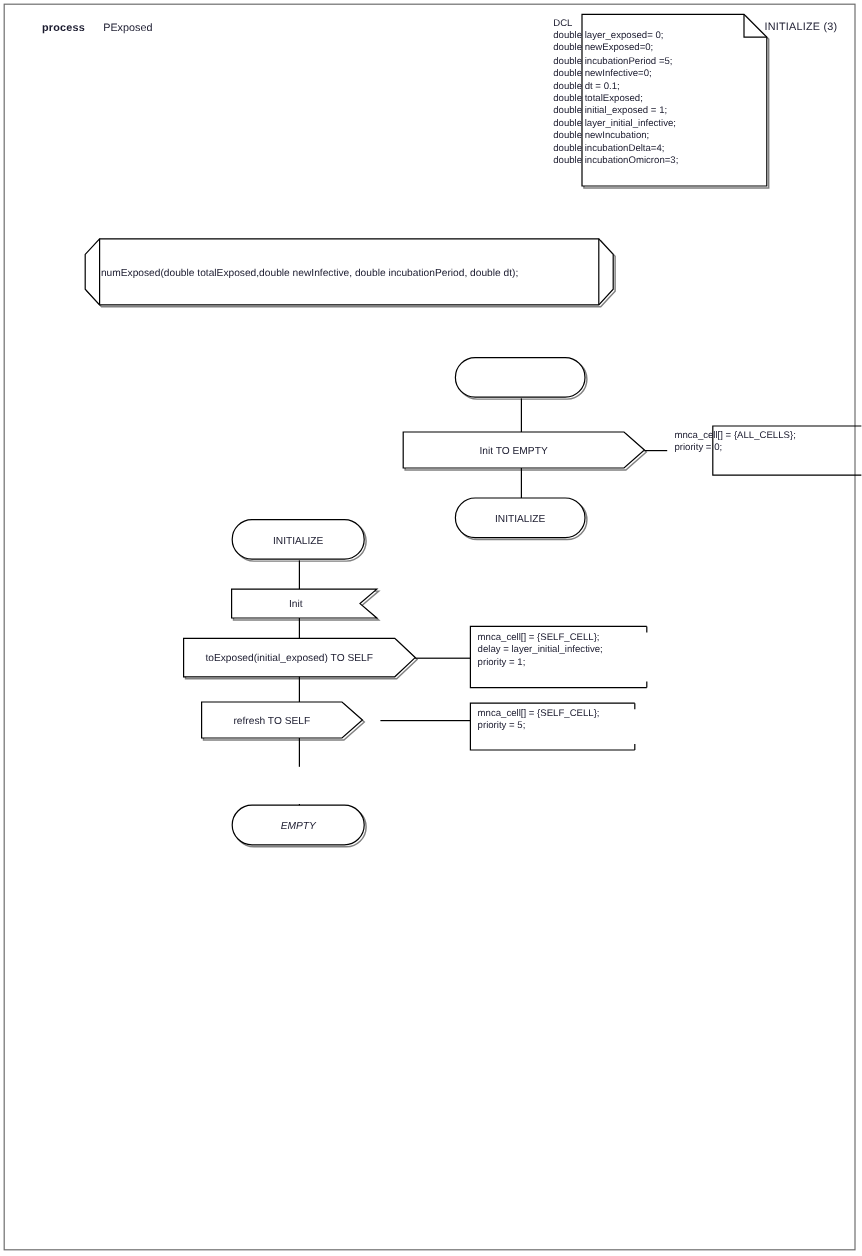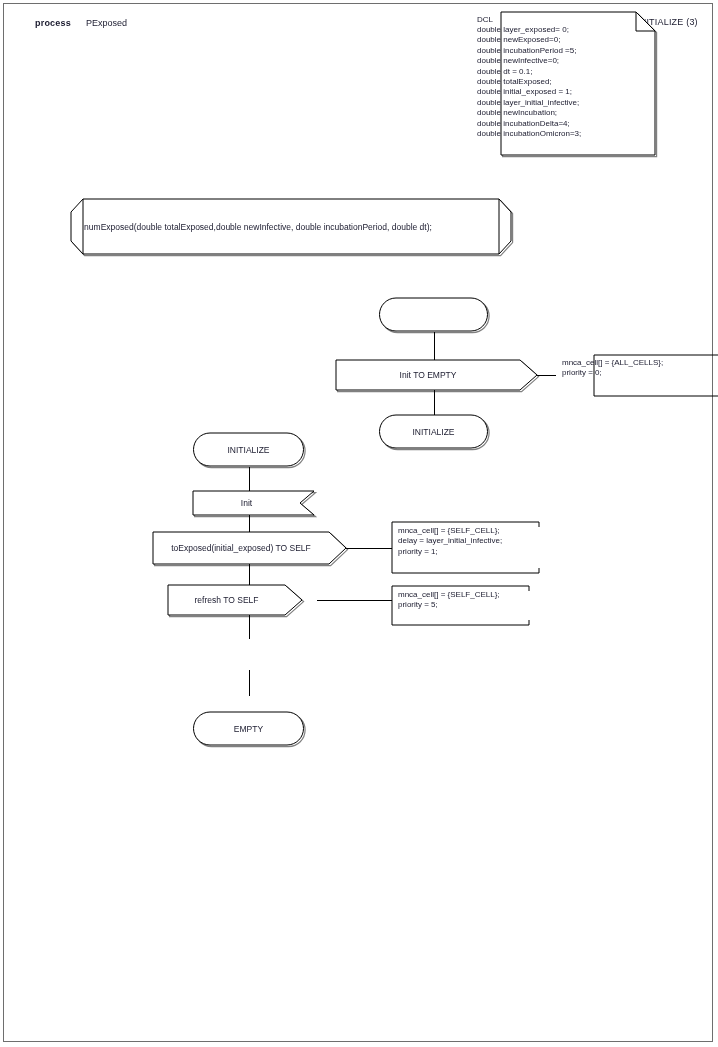--- a/index.html
+++ b/index.html
@@ -96,21 +96,21 @@
 <body>
 
 <div id="page">
 
   <div id="page-border"></div>
 
   <div class="abs hdr-label" style="left:24px; top:18px;padding-left:11px;">process</div>
   <div class="abs hdr-value" style="left:86px; top:18px;">PExposed</div>
   <div class="abs hdr-right" style="left:637px; top:17px;">INITIALIZE (3)</div>
 
-  <div class="sym" style="left:472px; top:11px;padding-left:28px;">
+  <div class="sym" style="left:456px; top:11px;padding-left:28px;">
     <svg width="158" height="146" viewBox="0 0 158 146">
       <path class="stroke-shadow" d="M2.6 2.6 L137.6 2.6 L156.6 21.6 L156.6 145.6 L2.6 145.6 Z"></path>
       <path class="stroke-main" d="M1 1 L136 1 L155 20 L155 144 L1 144 Z"></path>
       <path class="stroke-line" d="M136 1 L136 20 L155 20"></path>
     </svg>
     <div class="note-text" style="left:5px; top:4px;">DCL</div>
     <div class="note-text" style="left:5px; top:14px;">double layer_exposed= 0;
 double newExposed=0;
 double incubationPeriod =5;
 double newInfective=0;
@@ -232,21 +232,21 @@
     </svg>
     <div class="code-text" style="left:7px; top:5px;">mnca_cell[] = {SELF_CELL};
 priority = 5;</div>
   </div>
 
   <div class="conn conn-v" style="left:249px; top:615px; height:24px;"></div>
 
 
   <div class="conn conn-v" style="left:249px; top:670px; height:26px;"></div>
 
-  <div class="sym" style="left:192px; top:711px;">
+  <div class="sym" style="left:192px; top:670px;font-style:italic;">
     <svg width="118" height="40" viewBox="0 0 118 40">
       <path class="stroke-shadow" d="M19.6 2.6 L96.6 2.6 A16.5 16.5 0 0 1 96.6 35.6 L19.6 35.6 A16.5 16.5 0 0 1 19.6 2.6 Z"></path>
       <path class="stroke-main" d="M18 1 L95 1 A16.5 16.5 0 0 1 95 34 L18 34 A16.5 16.5 0 0 1 18 1 Z"></path>
     </svg>
     <div class="sym-text" style="left:0px; top:0px; width:113px; height:35px;">EMPTY</div>
   </div>
 
 </div>
 
 </body></html>

